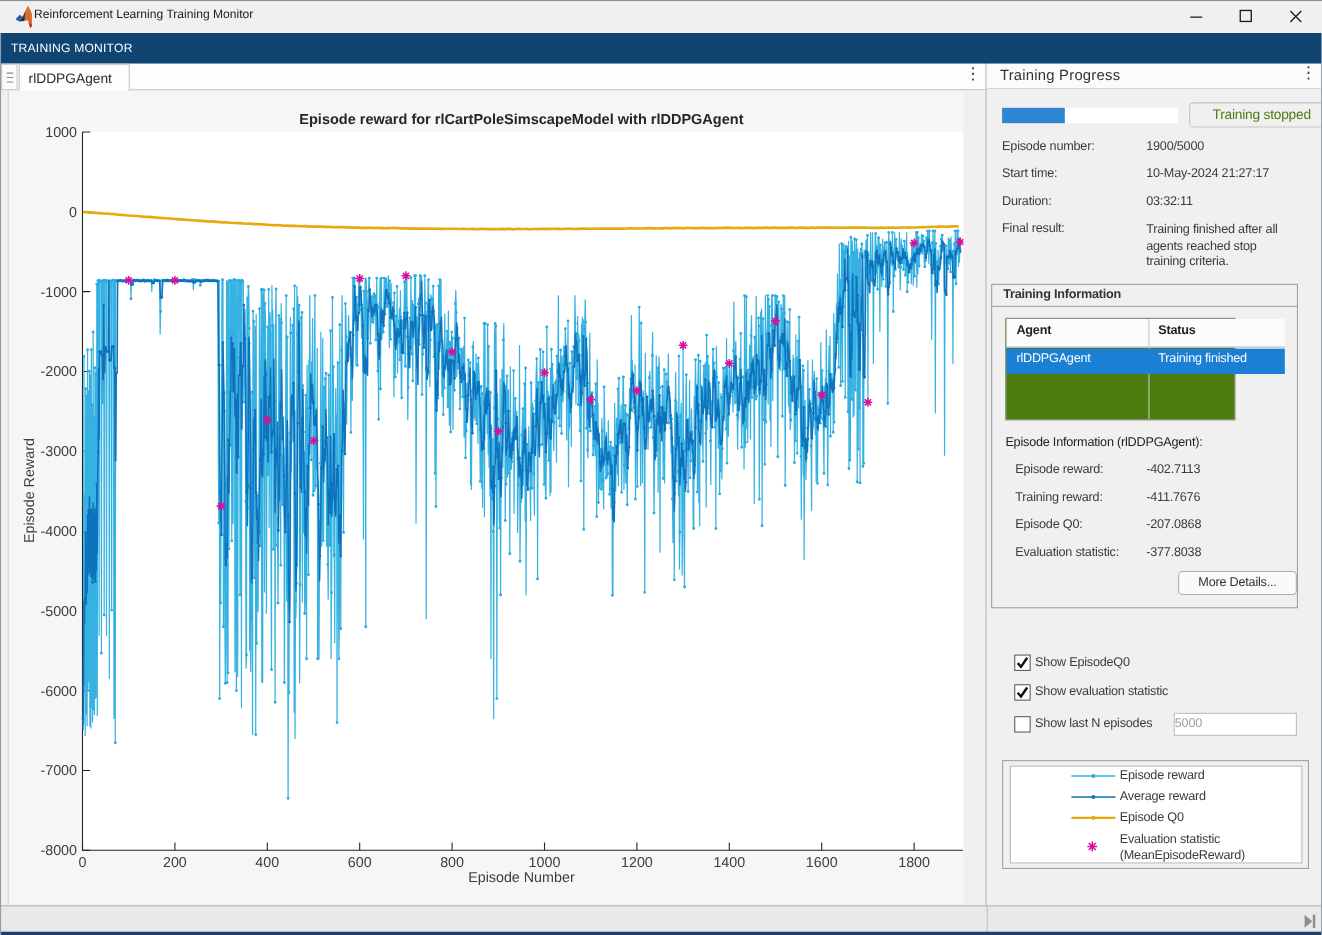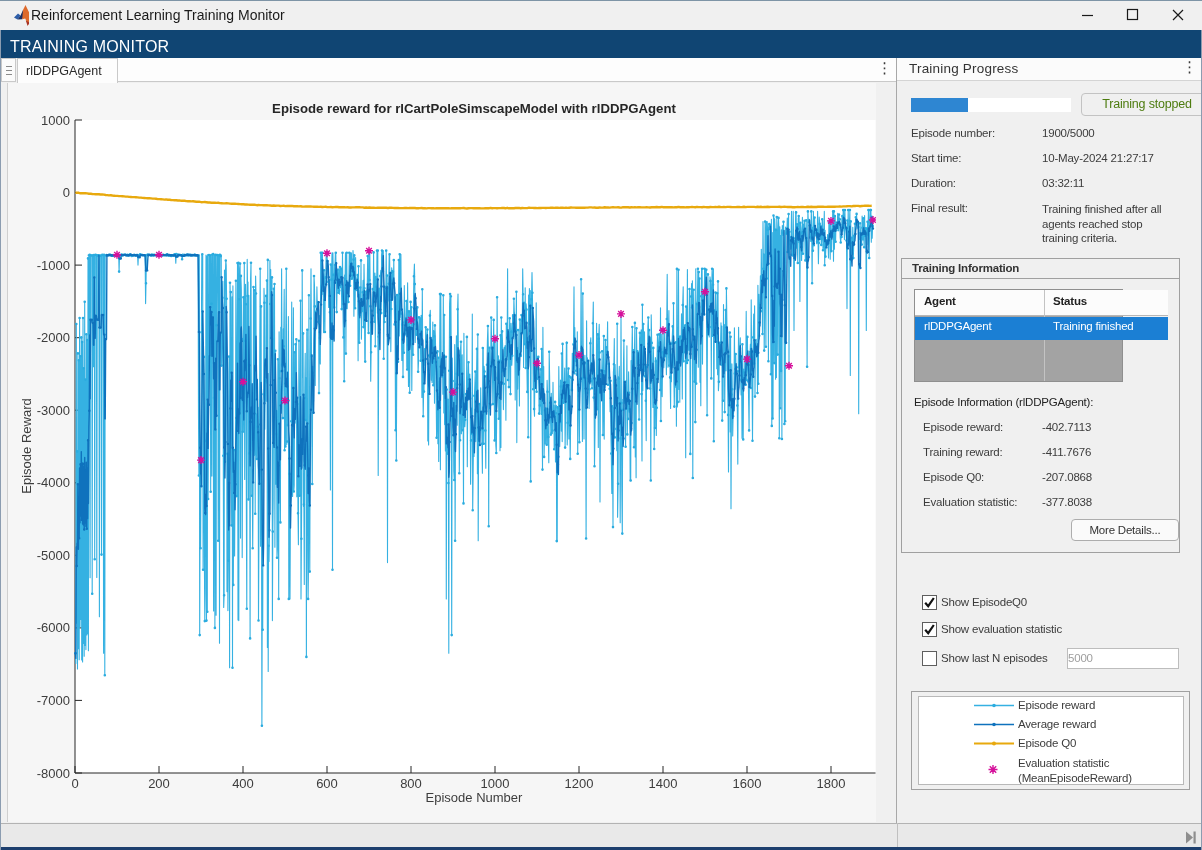--- a/index.html
+++ b/index.html
@@ -1,20 +1,20 @@
 <!DOCTYPE html>
 <html><head><meta charset="utf-8"><style>
 *{margin:0;padding:0;box-sizing:border-box}
 html,body{width:1202px;height:850px;overflow:hidden}
 body{font-family:"Liberation Sans",sans-serif;background:#f0f0f0;position:relative}
 .abs{position:absolute}
 .titlebar{left:0;top:0;width:1202px;height:30px;background:#f0f0f0;border-top:1px solid #7e94a6}
-.title-text{left:31px;top:7px;font-size:14px;color:#1a1a1a}
+.title-text{left:31px;top:7px;font-size:11px;color:#1a1a1a}
 .bluebar{left:0;top:30px;width:1202px;height:28px;background:#104573}
-.bluebar span{position:absolute;left:10px;top:8px;font-size:16px;color:#fff;letter-spacing:.2px}
+.bluebar span{position:absolute;left:10px;top:8px;font-size:11px;color:#fff;letter-spacing:.2px}
 .tabrow{left:0;top:58px;width:896px;height:25px;background:#f0f0f0}
 .gripbox{left:1px;top:0;width:15px;height:24px;background:#fbfbfb;border:1px solid #c9c9c9}
 .tab{left:17px;top:0;width:101px;height:25px;background:#fdfdfd;border:1px solid #c9c9c9;border-bottom:none}
 .tab span{position:absolute;left:8px;top:5px;font-size:12.5px;color:#2b2b2b}
 .tabfill{left:118px;top:0;width:778px;height:24px;background:#fdfdfd;border-bottom:1px solid #c9c9c9}
 .vdots{width:4px;color:#3a3a3a;font-size:15px;line-height:6px}
 .figure{left:8px;top:83px;width:868px;height:739px;background:#f6f6f6}
 .gutter{left:0;top:83px;width:8px;height:739px;background:#f0f0f0;border-right:1px solid #cfcfcf}
 .divider{left:896px;top:58px;width:1px;height:765px;background:#a8a8a8}
 .rpanel{left:897px;top:58px;width:305px;height:764px;background:#f0f0f0;font-size:11.5px;letter-spacing:-.2px;color:#3c3c3c}
@@ -158,21 +158,21 @@
     <div class="abs" style="left:145px;top:69px">1900/5000</div>
     <div class="abs" style="left:14px;top:94px">Start time:</div>
     <div class="abs" style="left:145px;top:94px">10-May-2024 21:27:17</div>
     <div class="abs" style="left:14px;top:119px">Duration:</div>
     <div class="abs" style="left:145px;top:119px">03:32:11</div>
 <div class="abs" style="left:14px;top:144px">Final result:</div>
 <div class="abs" style="left:145px;top:144px;width:160px;line-height:14.6px">Training finished after all<br>agents reached stop<br>training criteria.</div>
 <div class="abs panelbox" style="left:4px;top:200px;width:279px;height:295px">
  <div class="ptitle">Training Information</div>
       <div class="pline"></div>
- <div class="abs" style="left:12px;top:30px;width:209px;height:93px;background:#a3a3a3;border:1px solid #8f8f8f">
+ <div class="abs" style="left:12px;top:30px;width:209px;height:93px;background:#4d7c0f;border:1px solid #8f8f8f">
   <div class="abs" style="left:0;top:0;width:253px;height:26px;background:#fcfcfc;border-bottom:1px solid #b7b7b7"></div>
   <div class="abs" style="left:129px;top:0;width:1px;height:91px;background:#c3c3c3"></div>
   <div class="abs" style="left:9px;top:5px;font-weight:bold;color:#222">Agent</div>
   <div class="abs" style="left:138px;top:5px;font-weight:bold;color:#222">Status</div>
   <div class="abs" style="left:0;top:27px;width:253px;height:23px;background:#1b7fd4;color:#fff">
    <div class="abs" style="left:9px;top:3px">rlDDPGAgent</div>
    <div class="abs" style="left:138px;top:3px">Training finished</div>
   </div>
  </div>
  <div class="abs" style="left:12px;top:137px;font-weight:normal;color:#222">Episode Information (rlDDPGAgent):</div>

